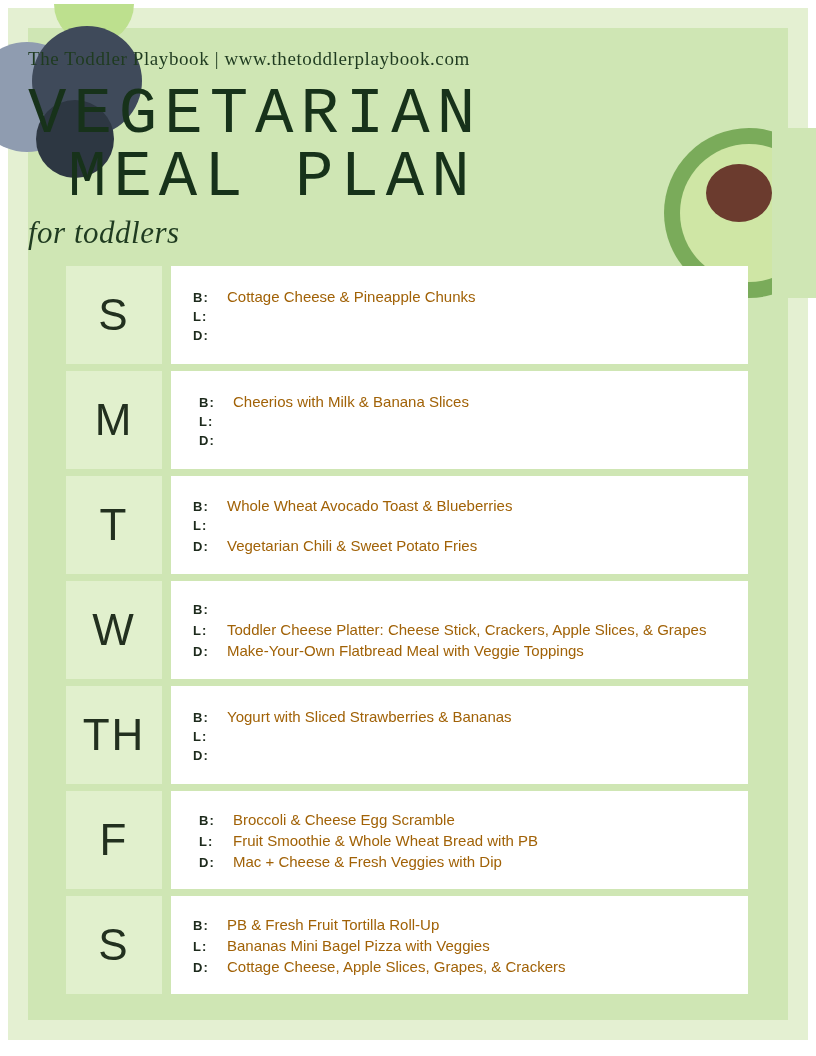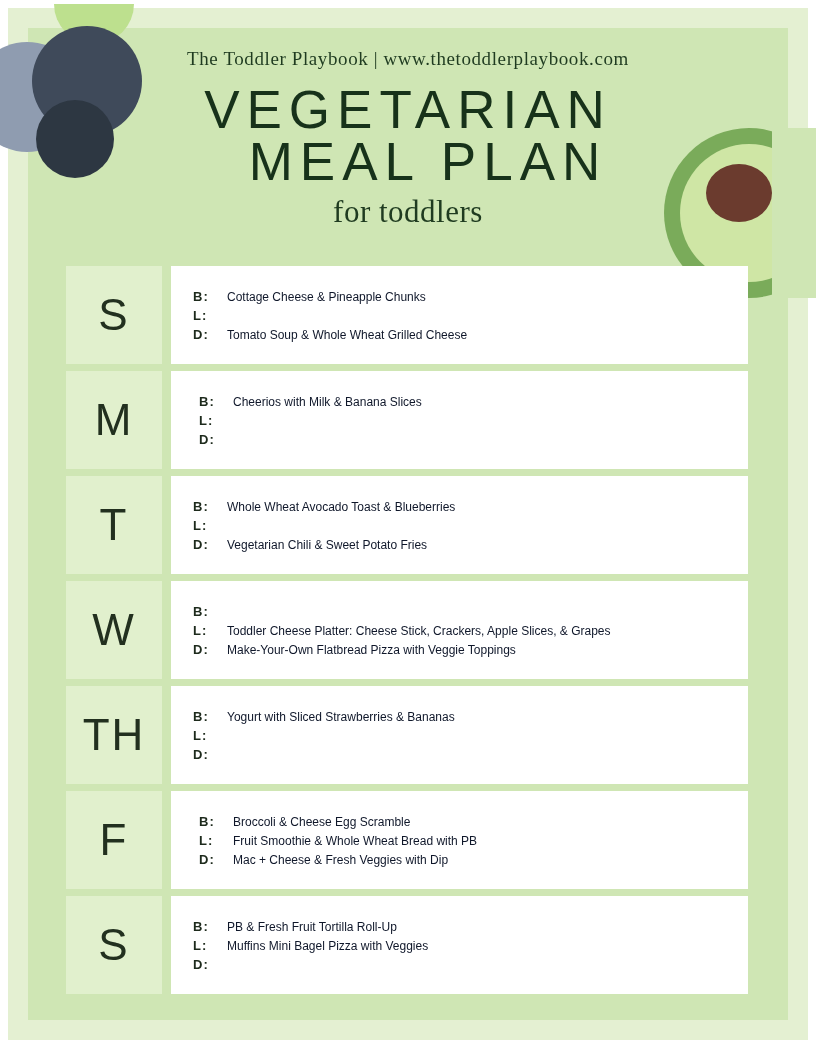--- a/index.html
+++ b/index.html
@@ -97,42 +97,43 @@
     left: 108px; top: 0;
     width: 62px; height: 170px;
     background: #cfe6b4;
   }
   
   .header {
     position: absolute;
     left: 28px;
     top: 48px;
     width: 760px;
-    text-align: center;
+    text-align: left;
     z-index: 5;
   }
   .brandline {
     font-family: "Liberation Serif", serif;
     font-size: 19px;
     letter-spacing: 0.6px;
     color: #1f3b20;
     margin-bottom: 14px;
   }
   .title {
-    font-family: Liberation Sans, sans-serif;
-    font-size: 53px;
+    font-family: Liberation Mono, monospace;
+    font-size: 64px;
     font-weight: 300;
     letter-spacing: 7px;
     line-height: 0.98;
     color: #17321a;
     text-transform: uppercase;
   }
   .title .line2 { display: block; padding-left: 40px; }
   .subtitle {
     font-family: "Liberation Serif", serif;
+    font-style: italic;
     font-size: 31px;
     color: #1f3b20;
     margin-top: 6px;
     letter-spacing: 0.5px;
   }
   
   .plan {
     position: absolute;
     left: 66px;
     top: 266px;
@@ -177,22 +178,22 @@
     font-family: "Liberation Sans", sans-serif;
     font-weight: bold;
     font-size: 13px;
     letter-spacing: 1px;
     color: #1d2a1c;
     width: 34px;
     flex: 0 0 34px;
   }
   .meal-text {
     font-family: "Liberation Sans", sans-serif;
-    font-size: 12px;
-    color: #0f172a;
+    font-size: 15px;
+    color: #a16207;
   }
   
   .day-row.indent .meals { padding-left: 28px; }
 </style>
 </head>
 <body>
 
 <div class="page">
   <div class="outer-frame"></div>
   <div class="inner-frame"></div>
@@ -229,21 +230,20 @@
       <div class="meals">
         <div class="meal-line">
           <span class="meal-key">B:</span>
           <span class="meal-text">Cottage Cheese &amp; Pineapple Chunks</span>
         </div>
         <div class="meal-line">
           <span class="meal-key">L:</span>
         </div>
         <div class="meal-line">
           <span class="meal-key">D:</span>
-          <span class="meal-text">Tomato Soup &amp; Whole Wheat Grilled Cheese</span>
         </div>
       </div>
     </div>
 
     <div class="day-row indent">
       <div class="day-letter">
         <span>M</span>
       </div>
       <div class="meals">
         <div class="meal-line">
@@ -285,21 +285,21 @@
       <div class="meals">
         <div class="meal-line">
           <span class="meal-key">B:</span>
         </div>
         <div class="meal-line">
           <span class="meal-key">L:</span>
           <span class="meal-text">Toddler Cheese Platter: Cheese Stick, Crackers, Apple Slices, &amp; Grapes</span>
         </div>
         <div class="meal-line">
           <span class="meal-key">D:</span>
-          <span class="meal-text">Make-Your-Own Flatbread Pizza with Veggie Toppings</span>
+          <span class="meal-text">Make-Your-Own Flatbread Meal with Veggie Toppings</span>
         </div>
       </div>
     </div>
 
     <div class="day-row">
       <div class="day-letter">
         <span>TH</span>
       </div>
       <div class="meals">
         <div class="meal-line">
@@ -339,22 +339,23 @@
       <div class="day-letter">
         <span>S</span>
       </div>
       <div class="meals">
         <div class="meal-line">
           <span class="meal-key">B:</span>
           <span class="meal-text">PB &amp; Fresh Fruit Tortilla Roll-Up</span>
         </div>
         <div class="meal-line">
           <span class="meal-key">L:</span>
-          <span class="meal-text">Muffins Mini Bagel Pizza with Veggies</span>
-        </div>
-        <div class="meal-line">
-          <span class="meal-key">D:</span>
+          <span class="meal-text">Bananas Mini Bagel Pizza with Veggies</span>
+        </div>
+        <div class="meal-line">
+          <span class="meal-key">D:</span>
+          <span class="meal-text">Cottage Cheese, Apple Slices, Grapes, &amp; Crackers</span>
         </div>
       </div>
     </div>
 
   </div>
 </div>
 
 </body></html>

